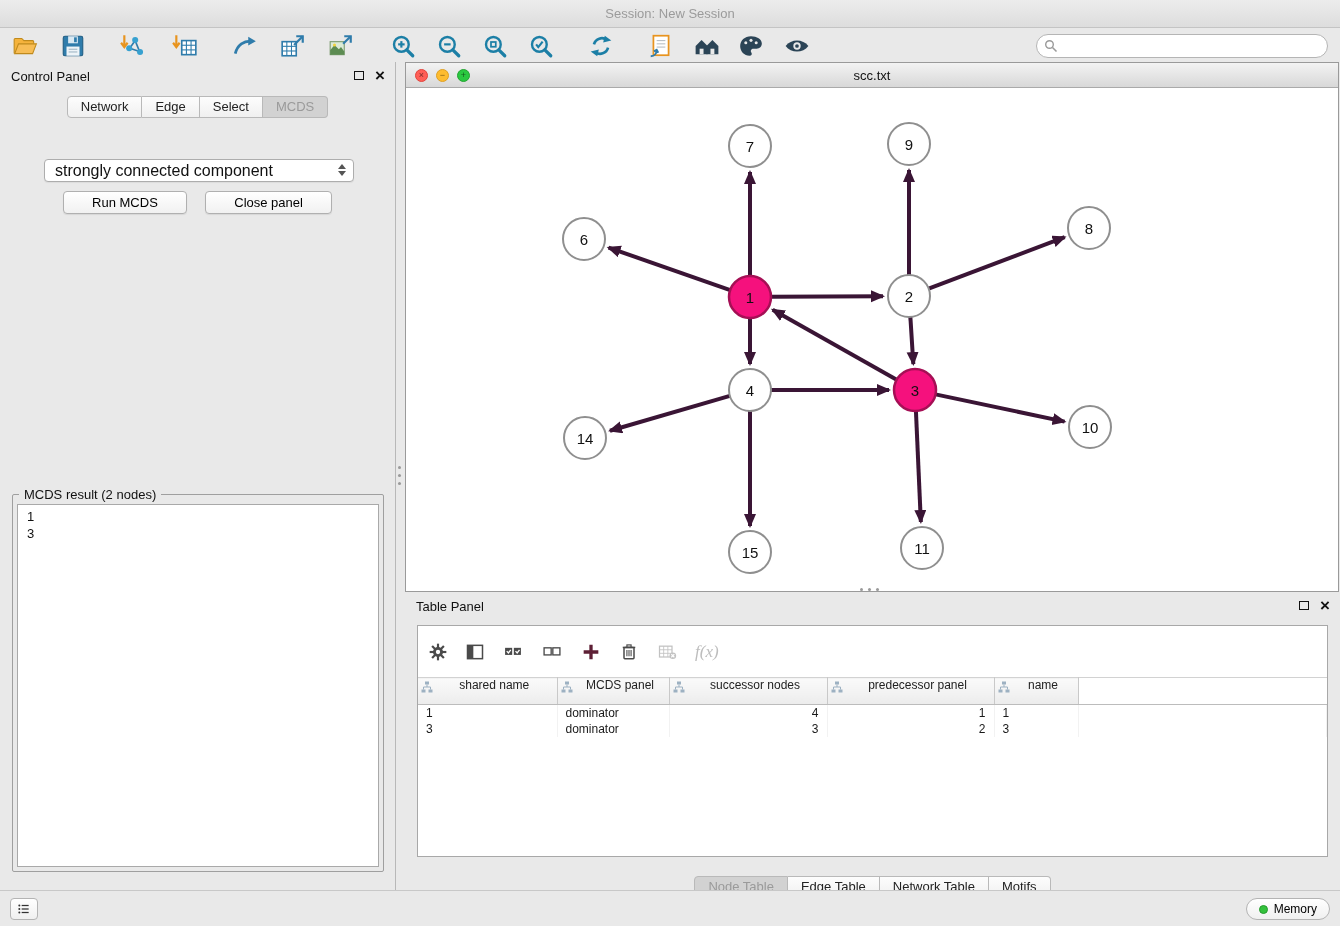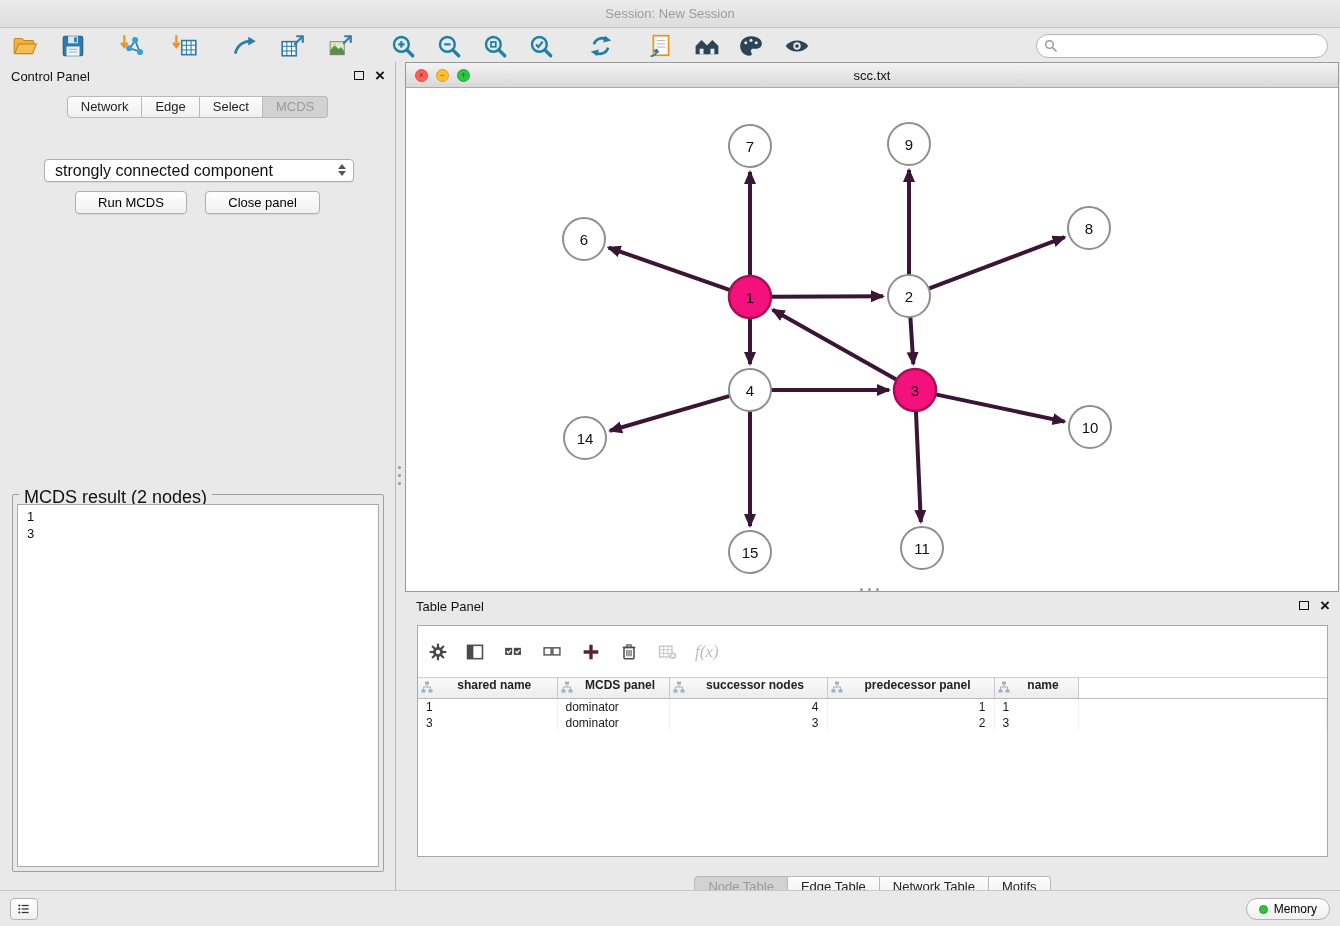--- a/index.html
+++ b/index.html
@@ -38,27 +38,27 @@
   .seg button.active { background:#d2d2d2; color:#9a9a9a; }
   .cp-tabs { position:absolute; top:34px; width:100%; text-align:center; }
   .opt-label { position:absolute; top:75px; width:100%; text-align:center; font-size:13px; }
   .combo { position:absolute; left:44px; top:97px; width:310px; height:23px; background:#fff;
            border:1px solid #adadad; border-radius:4px; line-height:21px; padding-left:10px;
            font-size:16px; box-shadow:0 1px 1px rgba(0,0,0,0.06); }
   .combo-arrows { position:absolute; right:7px; top:4px; display:flex; flex-direction:column; gap:2px; }
   .combo-arrows .up { width:0; height:0; border-left:4px solid transparent; border-right:4px solid transparent; border-bottom:5px solid #555; }
   .combo-arrows .down { width:0; height:0; border-left:4px solid transparent; border-right:4px solid transparent; border-top:5px solid #555; }
   .btn-row { position:absolute; top:129px; width:100%; text-align:center; }
-  .mac-btn { height:23px; padding:0 22px; border:1px solid #b0b0b0; border-radius:4px;
+  .mac-btn { height:23px; padding:0 28px; border:1px solid #b0b0b0; border-radius:4px;
              background:linear-gradient(#ffffff,#f1f1f1); font-size:13px; margin:0 7px;
              font-family:"Liberation Sans",sans-serif; box-shadow:0 1px 1px rgba(0,0,0,0.08); }
   .mcds-result { position:absolute; left:12px; top:432px; width:372px; height:378px;
                  border:1px solid #9f9f9f; border-radius:2px; }
   .mcds-legend { position:absolute; top:-8px; left:6px; background:#e9e9e9; padding:0 5px;
-                 font-size:18px; }
+                 font-size:13px; }
   .mcds-inner { position:absolute; left:4px; right:4px; top:9px; bottom:4px; background:#fff;
                 border:1px solid #a9a9a9; padding:3px 9px; font-size:13px; line-height:17px; overflow:hidden; }
 
   
   .net-window { position:absolute; left:405px; top:62px; width:934px; height:530px;
                 background:#fff; border:1px solid #9a9a9a; }
   .net-titlebar { height:25px; background:linear-gradient(#f3f3f3,#d8d8d8); border-bottom:1px solid #aaa;
                   text-align:center; line-height:25px; font-size:13px; position:relative; }
   .traffic { position:absolute; left:9px; top:6px; display:flex; gap:8px; }
   .light { width:13px; height:13px; border-radius:50%; font-size:9px; line-height:11px;
@@ -75,22 +75,22 @@
 
   
   .table-panel { position:absolute; left:405px; top:592px; width:935px; height:298px; background:#e9e9e9; }
   .table-card { position:absolute; left:12px; top:33px; width:911px; height:232px; background:#fff;
                 border:1px solid #a8a8a8; overflow:hidden; }
   .card-toolbar { height:51px; display:flex; align-items:center; gap:17px; padding-left:10px; background:#fff; }
   .ct-btn { border:none; background:transparent; padding:0; display:flex; align-items:center;justify-content:center; }
   .fx-label { font-family:"Liberation Serif", serif; font-style:italic; font-size:17px; color:#bdbdbd; }
   .dtable { border-collapse:collapse; table-layout:fixed; width:100%; font-size:12px; }
   .dtable th { height:18px; background:linear-gradient(#fafafa,#ececec); border-right:1px solid #c9c9c9;
-               border-top:1px solid #d2d2d2; border-bottom:1px solid #bcbcbc; font-weight:bold;
-               position:relative; text-align:center; padding:0 2px 6px 16px; color:#222; overflow:hidden; }
+               border-top:1px solid #d2d2d2; border-bottom:1px solid #bcbcbc; font-weight:normal;
+               position:relative; text-align:center; padding:0 2px 12px 16px; color:#222; overflow:hidden; }
   .dtable th.filler { background:#fff; border-right:none; border-top:1px solid #d2d2d2; }
   .dtable td { height:16px; padding:0 8px; color:#1a1a1a; white-space:nowrap; overflow:hidden;
                border-right:1px solid #f2f2f2; }
   .th-ic { position:absolute; left:3px; top:3px; }
   .table-tabs { position:absolute; left:0; right:0; top:284px; text-align:center; }
 
   
   .status-bar { position:absolute; left:0; top:890px; width:1340px; height:36px; background:#e9e9e9;
                 border-top:1px solid #c8c8c8; }
   .task-btn { position:absolute; left:10px; top:7px; width:28px; height:22px; background:linear-gradient(#fff,#f0f0f0);

